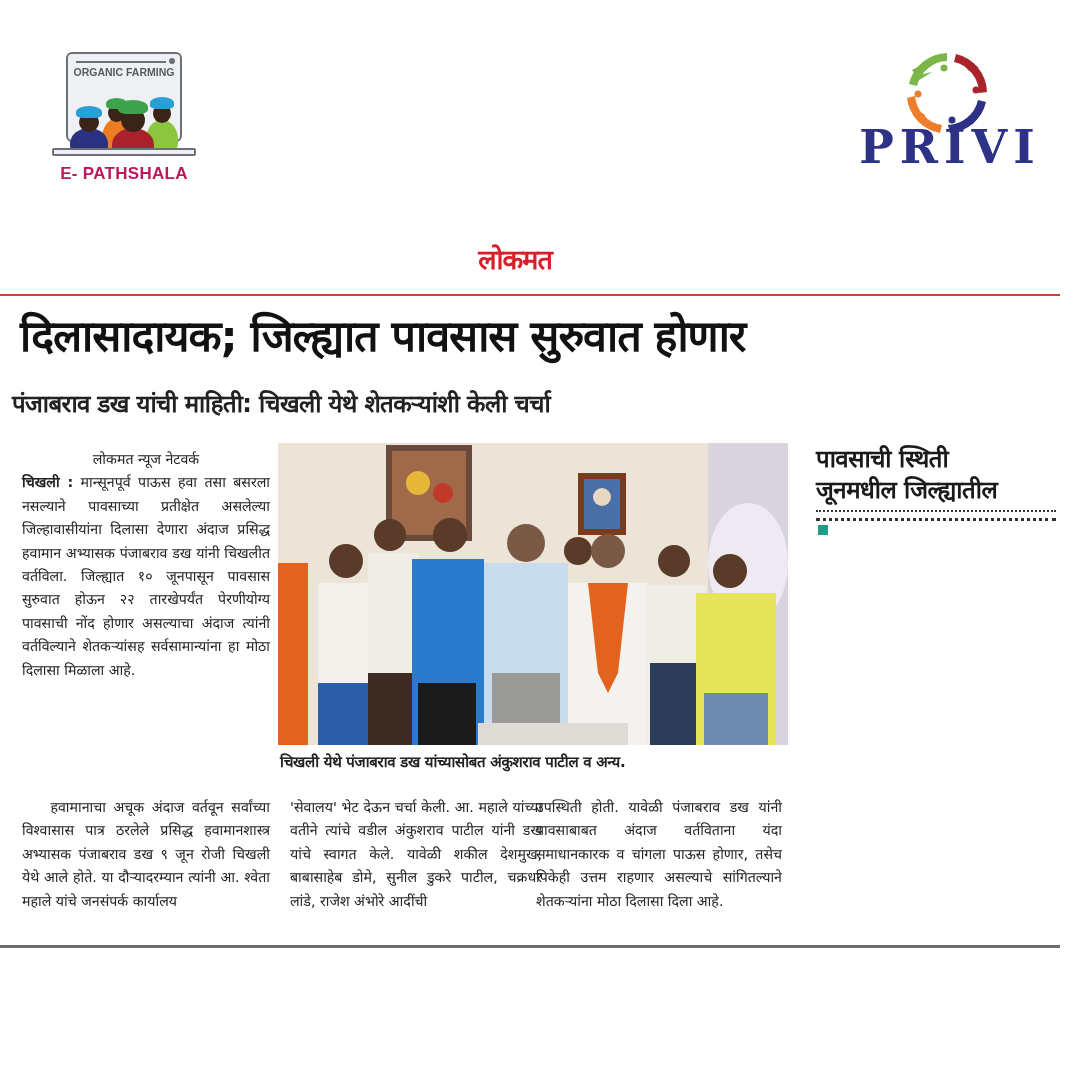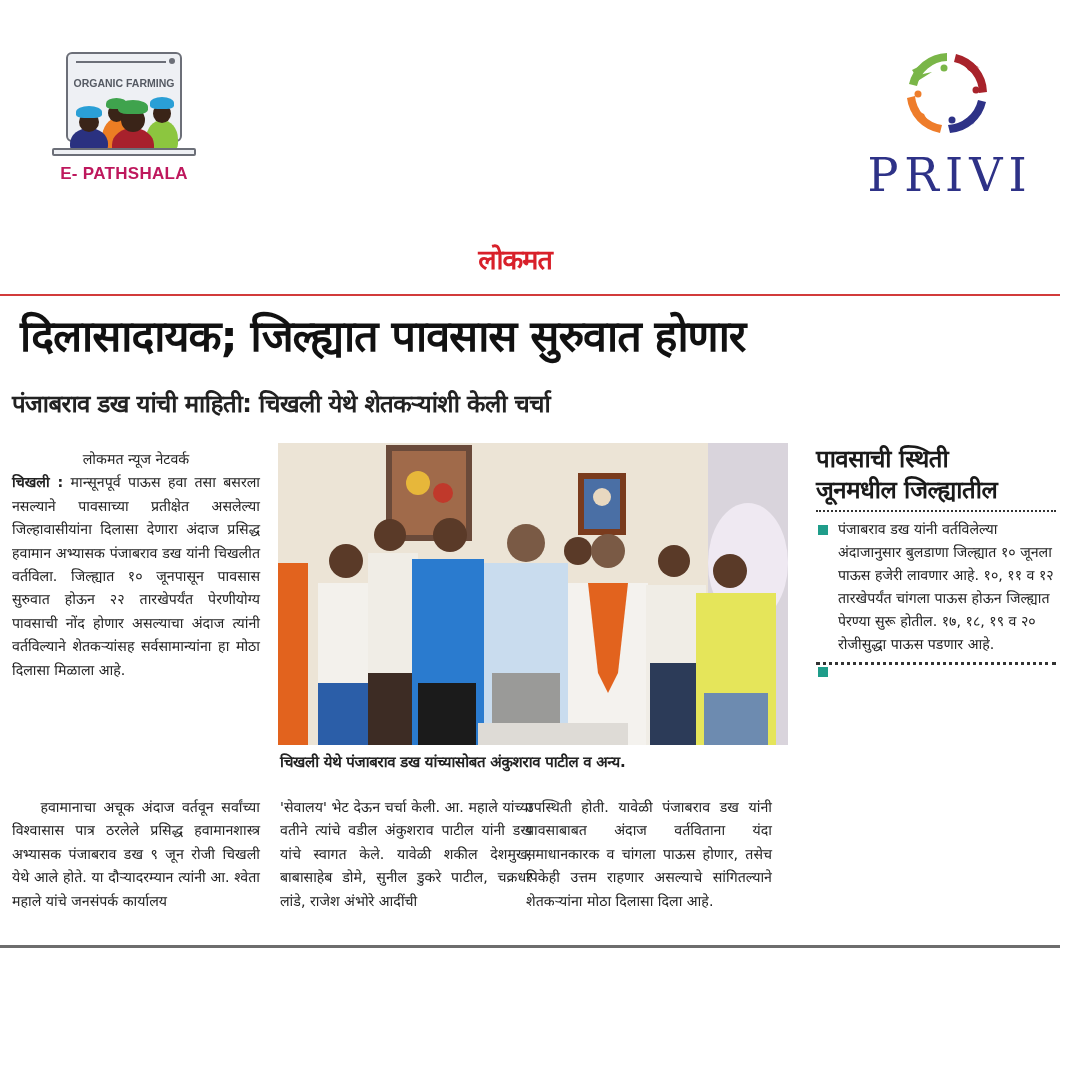--- a/index.html
+++ b/index.html
@@ -4,41 +4,41 @@
 <style>
   * { box-sizing: border-box; margin: 0; padding: 0; }
   html, body { width: 1080px; height: 1080px; background: #ffffff; overflow: hidden; }
   body { position: relative; font-family: "DejaVu Sans", sans-serif; color: #1a1a1a; }
 
   
   .epath-logo { position: absolute; left: 48px; top: 48px; width: 152px; height: 140px; }
   .epath-screen { position: absolute; left: 18px; top: 4px; width: 116px; height: 90px; border: 2.5px solid #6c6f78; border-radius: 6px; background: #eef0f4; }
   .epath-screen .topbar { position: absolute; left: 8px; right: 14px; top: 7px; height: 1.5px; background: #6c6f78; }
   .epath-screen .dot { position: absolute; right: 5px; top: 4px; width: 6px; height: 6px; border-radius: 50%; background: #6c6f78; }
-  .epath-title { position: absolute; left: 0; right: 0; top: 12px; text-align: center; font-family: "Liberation Sans", sans-serif; font-weight: bold; font-size: 10.5px; line-height: 12px; color: #555a63; margin-top: 11px; }
+  .epath-title { position: absolute; left: 0; right: 0; top: 12px; text-align: center; font-family: "Liberation Sans", sans-serif; font-weight: bold; font-size: 10.5px; line-height: 12px; color: #555a63; }
   .epath-base { position: absolute; left: 4px; top: 100px; width: 144px; height: 8px; border: 2px solid #6c6f78; border-radius: 2px; background: #eef0f4; }
   .person { position: absolute; border-radius: 50% 50% 8px 8px / 60% 60% 8px 8px; }
   .head { position: absolute; border-radius: 50%; background: #3a2418; }
   .turban { position: absolute; border-radius: 50% 50% 30% 30%; }
   .epath-name { position: absolute; left: 0; right: 0; top: 116px; text-align: center; font-family: "Liberation Sans", sans-serif; font-weight: bold; font-size: 17px; color: #be185d; letter-spacing: 0.3px; }
 
   .privi-logo { position: absolute; left: 850px; top: 44px; width: 200px; height: 150px; }
   .privi-ring { position: absolute; left: 52px; top: 4px; width: 90px; height: 90px; }
-  .privi-name { position: absolute; left: 0; right: 0; top: 104px; text-align: center; font-family: "DejaVu Serif", serif; font-size: 46px; color: #2e3287; letter-spacing: 6px; }
+  .privi-name { position: absolute; left: 0; right: 0; top: 76px; text-align: center; font-family: "DejaVu Serif", serif; font-size: 46px; color: #2e3287; letter-spacing: 6px; font-weight: bold; }
 
   
   .masthead { position: absolute; left: 440px; top: 240px; width: 150px; height: 40px; text-align: center; font-family: "DejaVu Sans", sans-serif; font-weight: bold; font-size: 27px; color: #d8202a; letter-spacing: -1px; }
   .red-rule { position: absolute; left: 0; top: 294px; width: 1060px; height: 2px; background: #d23b3b; }
 
   
   .headline { position: absolute; left: 12px; top: 306px; width: 1050px; font-family: "DejaVu Sans", sans-serif; font-weight: bold; font-size: 43px; line-height: 60px; color: #111; letter-spacing: -1px; white-space: nowrap; margin-left: 8px; }
   .subhead { position: absolute; left: 12px; top: 382px; width: 1050px; font-family: "DejaVu Sans", sans-serif; font-weight: bold; font-size: 24px; line-height: 44px; color: #222; letter-spacing: -0.6px; white-space: nowrap; }
 
   
-  .col { position: absolute; font-family: "DejaVu Sans", sans-serif; font-size: 14.2px; line-height: 23.4px; color: #222; text-align: justify; }
+  .col { position: absolute; font-family: "DejaVu Sans", sans-serif; font-size: 14.2px; line-height: 23.4px; color: #222; text-align: justify; margin-left: 10px; }
   .col p { margin: 0; }
   .byline { text-align: center; display: block; }
   .dateline { font-weight: bold; }
   .indent { text-indent: 2em; }
 
   .col1 { left: 12px; top: 448px; width: 248px; }
   .col1b { left: 12px; top: 796px; width: 248px; }
   .col2 { left: 280px; top: 796px; width: 252px; }
   .col3 { left: 526px; top: 796px; width: 246px; }
 
@@ -163,21 +163,17 @@
 <div class="col col3">
   <p>उपस्थिती होती. यावेळी पंजाबराव डख यांनी पावसाबाबत अंदाज वर्तविताना यंदा समाधानकारक व चांगला पाऊस होणार, तसेच पिकेही उत्तम राहणार असल्याचे सांगितल्याने शेतकऱ्यांना मोठा दिलासा दिला आहे.</p>
 </div>
 
 <div class="sidebar">
   <div class="side-title">पावसाची स्थिती</div>
   <div class="side-title">जूनमधील जिल्ह्यातील</div>
   <div class="dotted"></div>
   <div class="side-item">
     <span class="bullet"></span>
-    <span>पंजाबराव डख यांनी वर्तविलेल्या अंदाजानुसार बुलडाणा जिल्ह्यात १० जूनला पाऊस हजेरी लावणार आहे. १०, ११ व १२ तारखेपर्यंत चांगला पाऊस होऊन जिल्ह्यात पेरण्या सुरू होतील. १७, १८, १९ व २० रोजीसुद्धा पाऊस पडणार आहे.</span>
-  </div>
-  <div class="side-item">
-    <span class="bullet"></span>
   </div>
   <div class="side-bottom"></div>
 </div>
 
 <div class="bottom-rule"></div>
 
 </body></html>

